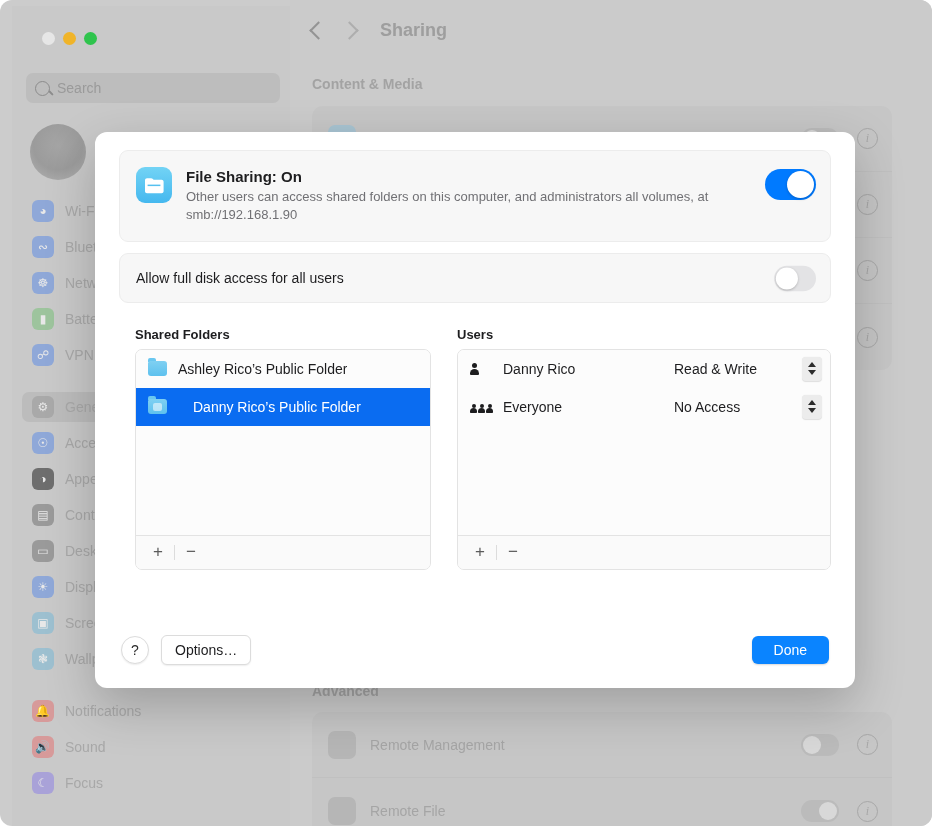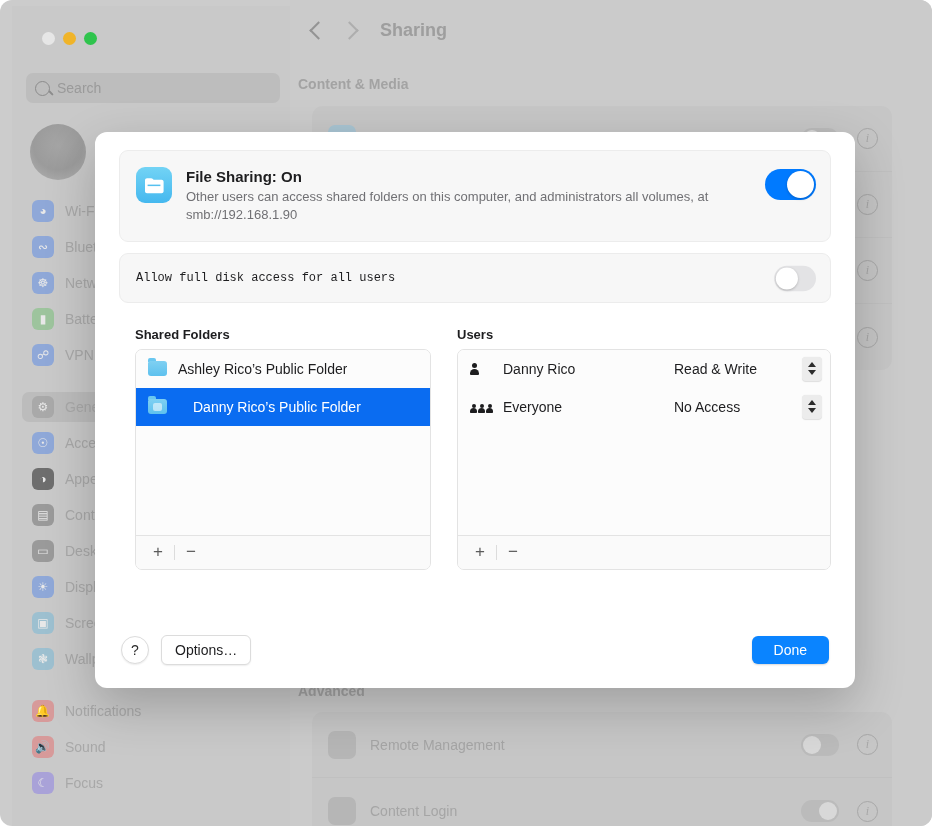--- a/index.html
+++ b/index.html
@@ -66,21 +66,21 @@
   .side-gap { height: 16px; }
 
   
   .bg-main { position: absolute; left: 290px; top: 0; right: 0; bottom: 0; background: #cbcbcb; }
   .bg-nav { position: absolute; left: 22px; top: 20px; display: flex; align-items: center; gap: 18px; }
   .chev { width: 11px; height: 11px; border-top: 2px solid #949494; border-right: 2px solid #949494; }
   .chev.left { transform: rotate(-135deg); }
   .chev.right { transform: rotate(45deg); border-color: #aeaeae; }
   .bg-nav .ttl { font-size: 18px; font-weight: 600; color: #9e9e9e; margin-left: 6px; }
 
-  .bg-sec-title { position: absolute; font-size: 14px; font-weight: 700; color: #a3a3a3; left: 8px; }
+  .bg-sec-title { position: absolute; font-size: 14px; font-weight: 700; color: #a3a3a3; left: 22px; }
   .bg-group {
     position: absolute; left: 22px; right: 40px;
     background: #c6c6c6; border-radius: 11px;
   }
   .bg-row {
     height: 66px; display: flex; align-items: center;
     padding: 0 14px 0 16px; box-sizing: border-box;
     border-bottom: 1px solid #c0c0c0;
   }
   .bg-row:last-child { border-bottom: none; }
@@ -129,21 +129,21 @@
     position: absolute; top: 2px; width: 27px; height: 27px; border-radius: 50%;
     background: #fff; box-shadow: 0 1px 3px rgba(0,0,0,.22);
   }
   .toggle.on i { left: 22px; }
   .toggle.off i { left: 2px; }
 
   .card-fd {
     margin-top: 11px; height: 50px; display: flex; align-items: center;
     padding: 0 14px 0 16px;
   }
-  .card-fd .lbl { flex: 1; font-size: 12px; color: #1d1d1f; font-family: Liberation Mono, monospace; }
+  .card-fd .lbl { flex: 1; font-size: 14px; color: #1d1d1f; }
   .card-fd .toggle { transform: scale(.82); transform-origin: right center; }
 
   .panels { display: flex; gap: 26px; margin-top: 24px; }
   .panel { flex: 1; }
   .panel.left { max-width: 296px; padding-left: 16px; }
   .panel-title { font-size: 13px; font-weight: 700; color: #1d1d1f; margin-bottom: 7px; }
   .list-box {
     border: 1px solid #e3e3e3; border-radius: 7px; overflow: hidden;
     background: #fff; height: 219px; display: flex; flex-direction: column;
   }
@@ -372,21 +372,21 @@
         <div class="bg-row">
           <span class="ri"></span>
           <span class="rl">Remote Management</span>
           <span class="bg-toggle">
               <i></i>
             </span>
           <span class="bg-info">i</span>
         </div>
         <div class="bg-row">
           <span class="ri"></span>
-          <span class="rl">Content Login</span>
+          <span class="rl">Remote File</span>
           <span class="bg-toggle on">
               <i></i>
             </span>
           <span class="bg-info">i</span>
         </div>
       </div>
     </div>
   </div>
 
   <div class="sheet">

